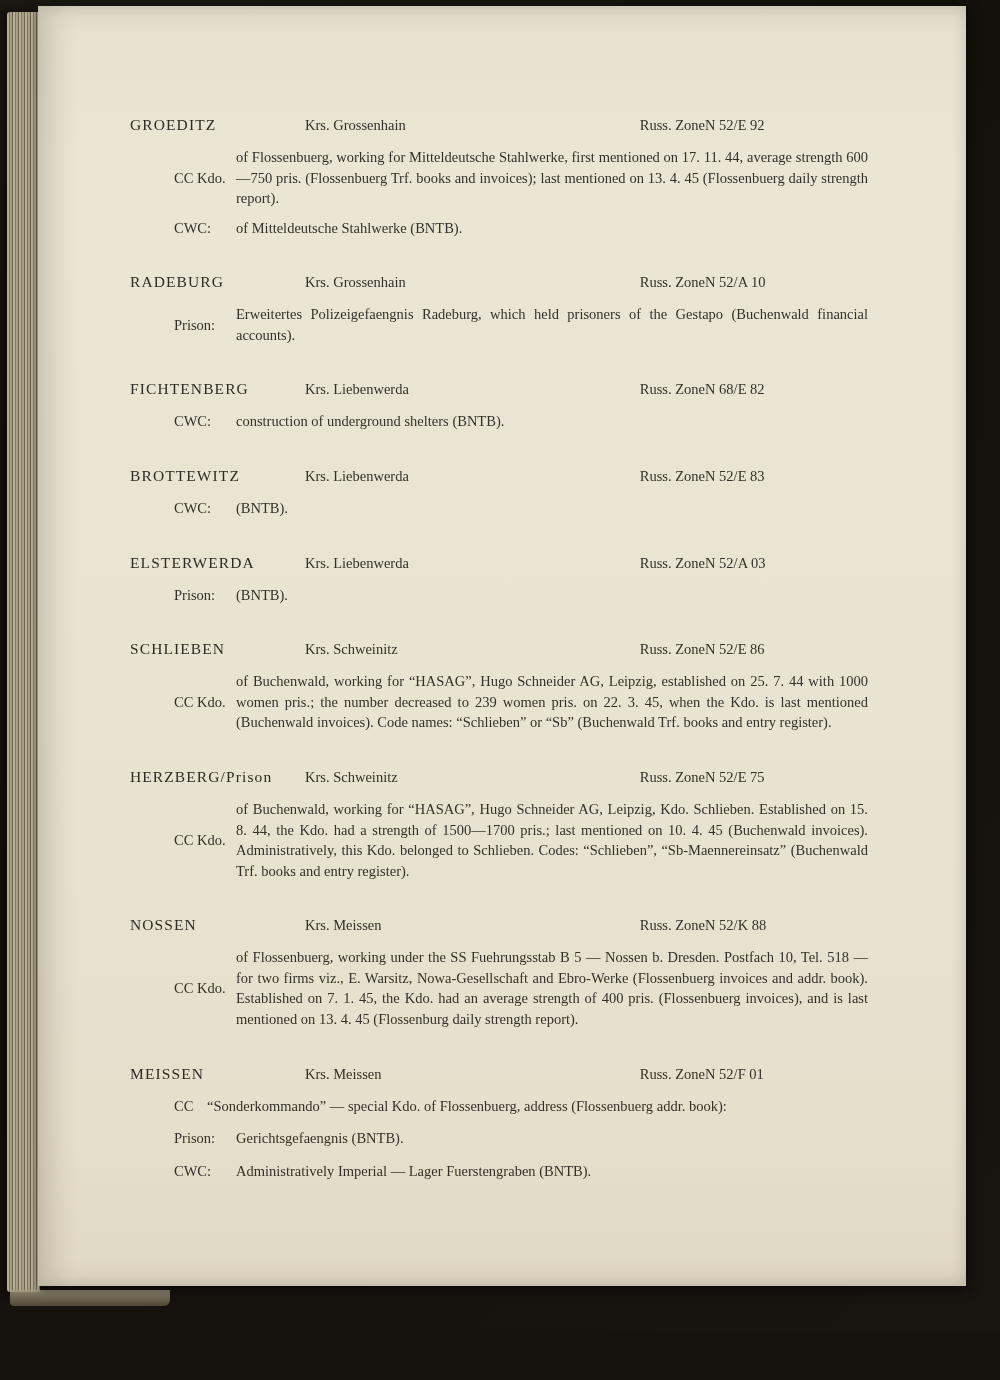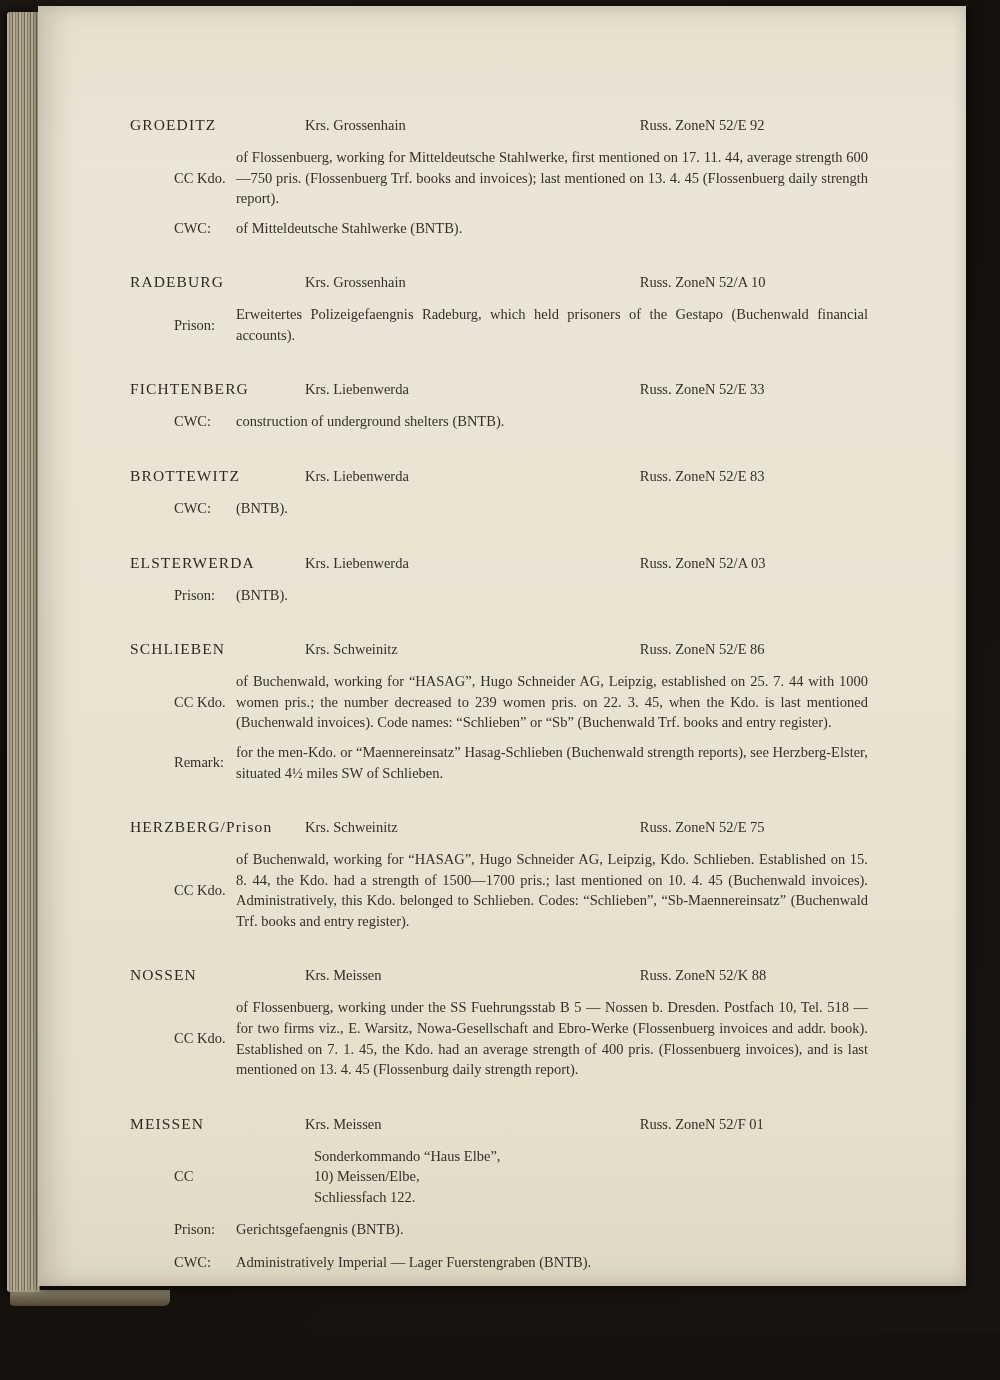--- a/index.html
+++ b/index.html
@@ -134,21 +134,21 @@
               <p class="t">Erweitertes Polizeigefaengnis Radeburg, which held prisoners of the Gestapo (Buchenwald financial accounts).</p>
             </div>
         </div>
       </section>
 
       <section class="entry">
         <div class="hdr">
           <span class="c-name">FICHTENBERG</span>
           <span class="c-district">Krs. Liebenwerda</span>
           <span class="c-zone">Russ. Zone</span>
-          <span class="c-grid">N 52/E 33</span>
+          <span class="c-grid">N 68/E 82</span>
         </div>
         <div class="sec">
           <span class="label">CWC:</span>
           <div class="body">
               <p class="t">construction of underground shelters (BNTB).</p>
             </div>
         </div>
       </section>
 
       <section class="entry">
@@ -187,26 +187,20 @@
           <span class="c-district">Krs. Schweinitz</span>
           <span class="c-zone">Russ. Zone</span>
           <span class="c-grid">N 52/E 86</span>
         </div>
         <div class="sec">
           <span class="label">CC Kdo.</span>
           <div class="body">
               <p class="t">of Buchenwald, working for “HASAG”, Hugo Schneider AG, Leipzig, established on 25. 7. 44 with 1000 women pris.; the number decreased to 239 women pris. on 22. 3. 45, when the Kdo. is last mentioned (Buchenwald invoices). Code names: “Schlieben” or “Sb” (Buchenwald Trf. books and entry register).</p>
             </div>
         </div>
-        <div class="sec">
-          <span class="label">Remark:</span>
-          <div class="body">
-              <p class="t">for the men-Kdo. or “Maennereinsatz” Hasag-Schlieben (Buchenwald strength reports), see Herzberg-Elster, situated 4½ miles SW of Schlieben.</p>
-            </div>
-        </div>
       </section>
 
       <section class="entry">
         <div class="hdr">
           <span class="c-name">HERZBERG/Prison</span>
           <span class="c-district">Krs. Schweinitz</span>
           <span class="c-zone">Russ. Zone</span>
           <span class="c-grid">N 52/E 75</span>
         </div>
         <div class="sec">
@@ -235,25 +229,21 @@
       <section class="entry">
         <div class="hdr">
           <span class="c-name">MEISSEN</span>
           <span class="c-district">Krs. Meissen</span>
           <span class="c-zone">Russ. Zone</span>
           <span class="c-grid">N 52/F 01</span>
         </div>
         <div class="sec tight">
           <span class="label">CC</span>
           <div class="body">
-            <div class="addr">
-              <div>Sonderkommando “Haus Elbe”,</div>
-              <div>10) Meissen/Elbe,</div>
-              <div>Schliessfach 122.</div>
-            </div>
+            <p class="t">“Sonderkommando” — special Kdo. of Flossenbuerg, address (Flossenbuerg addr. book):</p>
           </div>
         </div>
         <div class="sec" style="margin-top:12px">
           <span class="label">Prison:</span>
           <div class="body">
               <p class="t">Gerichtsgefaengnis (BNTB).</p>
             </div>
         </div>
         <div class="sec" style="margin-top:12px">
           <span class="label">CWC:</span>

